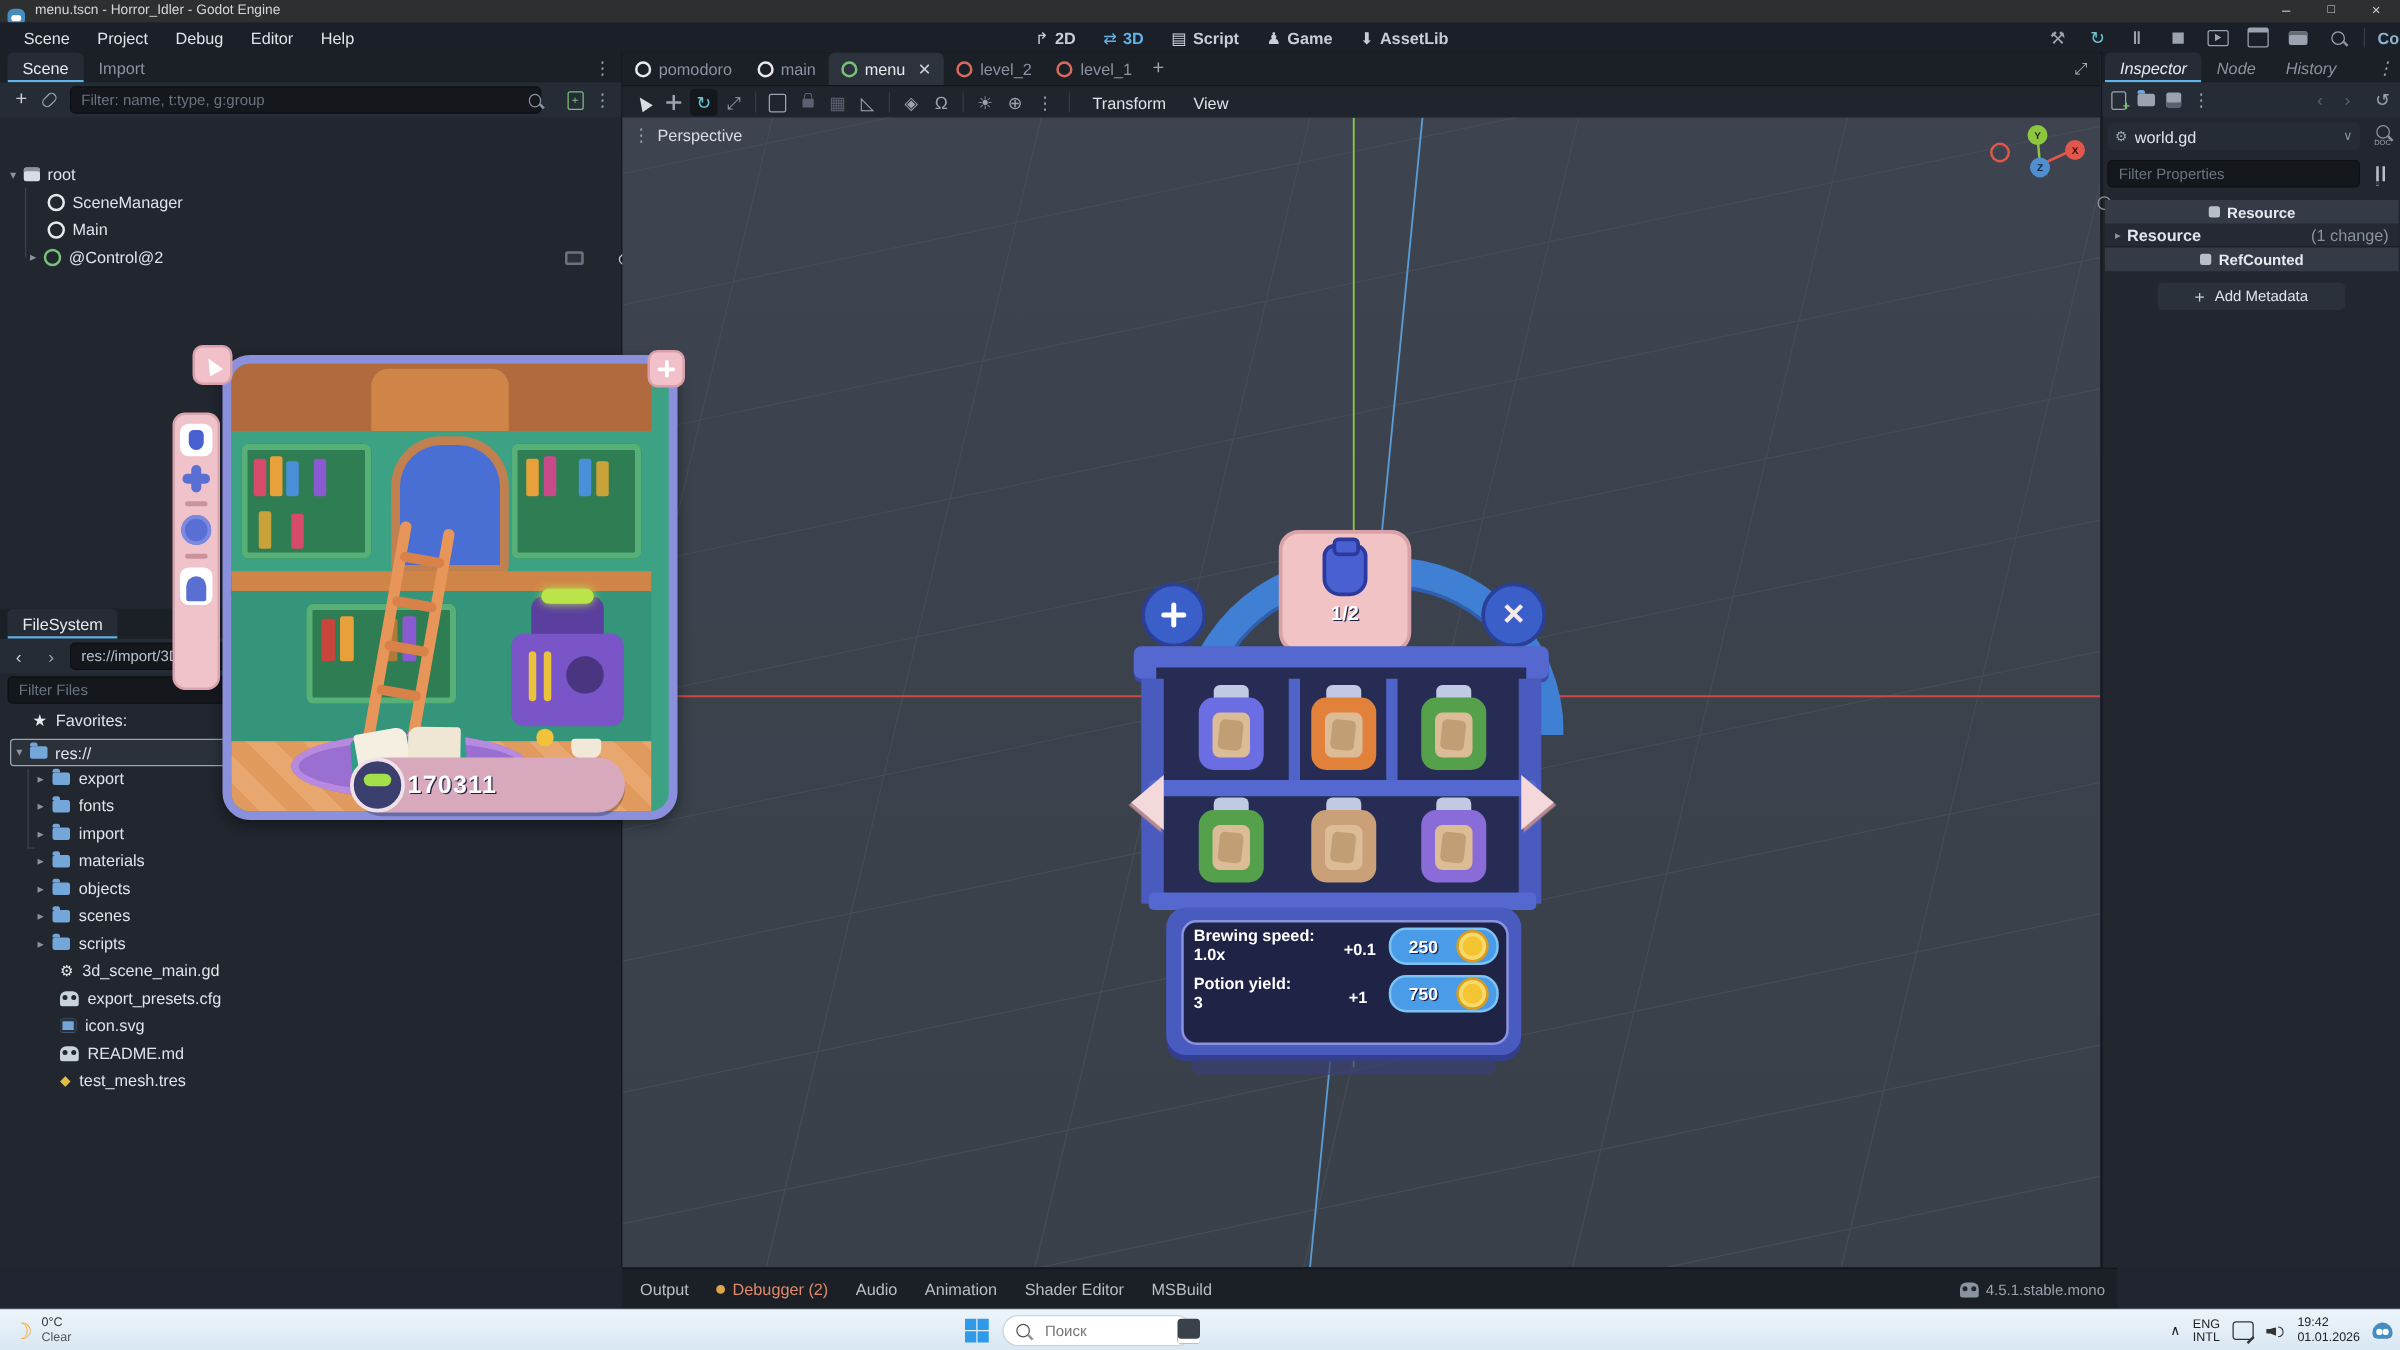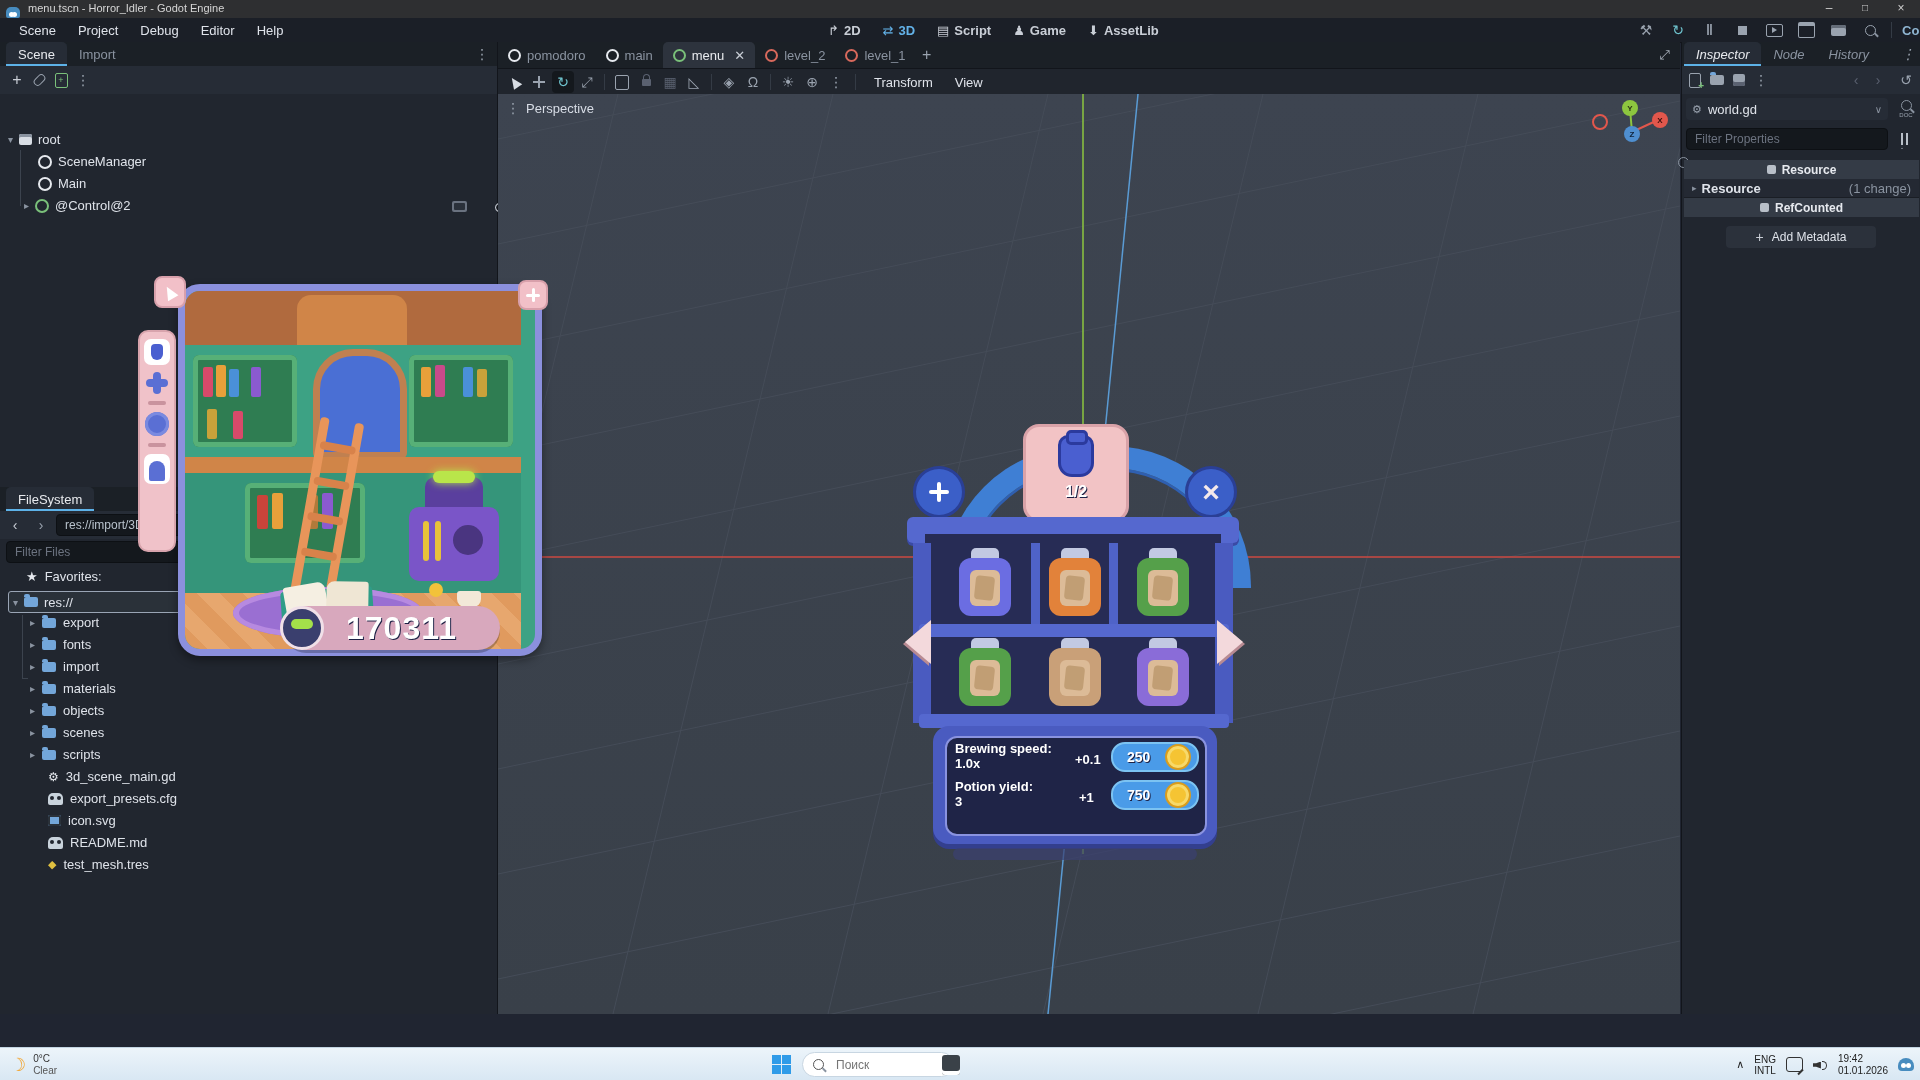--- a/index.html
+++ b/index.html
@@ -127,20 +127,24 @@
       <span class="tabbtn active" style="margin-left:6px;">Scene</span>
       <span class="tabbtn">Import</span>
       <span class="abs dots3" style="right:8px;top:4px;">⋮</span>
     </div>
 
     <div class="abs row" style="left:0;top:24px;width:497px;height:28px;background:#262c36;">
       <span class="tool-ic" style="margin-left:6px;font-size:16px;color:#c9ced6;">+</span>
       <span class="tool-ic">
           <span style="width:11px;height:6px;border:1.5px solid #9aa3af;border-radius:4px;transform:rotate(-45deg);display:inline-block;"></span>
         </span>
+      <span style="position:relative;display:flex;align-items:center;flex:1;margin:0 6px;">
+        <input class="input" style="width: 100%; height: 20px;" placeholder="Filter: name, t:type, g:group">
+        <span class="mag abs" style="right:10px;"></span>
+      </span>
       <span class="tool-ic">
           <span style="width:11px;height:13px;border:1.5px solid #7ac07a;border-radius:2px;color:#7ac07a;font-size:9px;display:flex;align-items:center;justify-content:center;">+</span>
         </span>
       <span class="tool-ic dots3" style="margin-right:4px;">⋮</span>
     </div>
 
 
     <div class="abs" style="left:0;top:82px;width:497px;height:360px;background:#21262f;">
       <div class="abs" style="left:20px;top:26px;width:1px;height:56px;background:#3c434e;"></div>
       <div class="abs row" style="left:8px;top:8px;gap:6px;">
@@ -448,20 +452,35 @@
           <span class="abs shop-txt" style="left:146px;top:64px;font-size:13px;">+1</span>
           <div class="abs row" style="left:178px;top:54px;width:88px;height:30px;background:#4a9be8;border:2px solid #7cc3f2;border-radius:14px;justify-content:space-between;padding:0 6px;box-sizing:border-box;">
             <span class="shop-txt" style="font-size:14px;margin-left:8px;">750</span>
             <span class="coin"></span>
           </div>
         </div>
         <div class="abs" style="left:48px;top:424px;width:244px;height:12px;background:#3a4070;border-radius:6px;opacity:.7;"></div>
       </div>
     </div>
 
+    <div class="abs row" style="left:0;top:972px;width:1182px;height:33px;background:#1b2026;border-top:1px solid #12151b;gap:22px;padding-left:14px;color:#b8bfc8;">
+      <span>Output</span>
+      <span class="row" style="gap:6px;color:#e08a6a;">
+        <span style="width:7px;height:7px;border-radius:50%;background:#e0a54a;"></span>
+        <span>Debugger (2)</span>
+      </span>
+      <span>Audio</span>
+      <span>Animation</span>
+      <span>Shader Editor</span>
+      <span>MSBuild</span>
+      <span class="abs row" style="right:10px;top:0;height:33px;gap:6px;color:#9aa2ad;font-size:12px;">
+        <span class="gdhead" style="background:#8a93a0;"></span>
+        <span>4.5.1.stable.mono</span>
+      </span>
+    </div>
   </div>
 
   <div class="abs" style="left:1681px;top:42px;width:239px;height:972px;background:#21262f;border-left:1px solid #12151b;">
     <div class="abs row" style="left:0;top:0;width:239px;height:24px;background:#1b2026;font-style:italic;">
       <span class="tabbtn active" style="margin-left:2px;">Inspector</span>
       <span class="tabbtn">Node</span>
       <span class="tabbtn">History</span>
       <span class="abs dots3" style="right:6px;top:4px;">⋮</span>
     </div>
     <div class="abs row" style="left:0;top:24px;width:239px;height:28px;background:#262c36;">
@@ -602,21 +621,21 @@
       <span style="width:18px;height:4px;background:#c9939e;border-radius:2px;"></span>
       <span style="width:26px;height:30px;background:#fff;border-radius:7px;display:flex;align-items:flex-end;justify-content:center;">
         <span style="width:16px;height:20px;background:#5a6fd4;border-radius:8px 8px 2px 2px;margin-bottom:3px;"></span>
       </span>
     </div>
 
     <div class="abs row" style="left:148px;top:334px;width:216px;height:44px;background:#d8a8bd;border-radius:22px;z-index:3;box-shadow:0 3px 0 rgba(0,0,0,.25);">
       <span style="position:relative;width:44px;height:44px;margin-left:-4px;background:#3a3f6e;border-radius:50%;border:3px solid #f0e0e8;box-sizing:border-box;display:flex;align-items:center;justify-content:center;">
         <span style="width:22px;height:10px;background:#a4e04a;border-radius:5px;margin-top:-8px;"></span>
       </span>
-      <span class="shop-txt" style="font-size:32px;margin-left:22px;letter-spacing:1px;">170311</span>
+      <span class="shop-txt" style="font-size:20px;margin-left:2px;letter-spacing:1px;">170311</span>
     </div>
   </div>
 
   <div class="abs" style="left:0;top:1047px;width:1920px;height:33px;background:linear-gradient(#ecf4fa,#d8e7f3);border-top:1px solid #c2d4e2;z-index:50;">
 
     <div class="abs row" style="left:10px;top:0;height:33px;gap:7px;">
       <span style="color:#f2a93b;font-size:18px;">☽</span>
       <span style="line-height:1.15;font-size:10px;color:#333;">
         <div>0°C</div>
         <div style="color:#555;">Clear</div>

